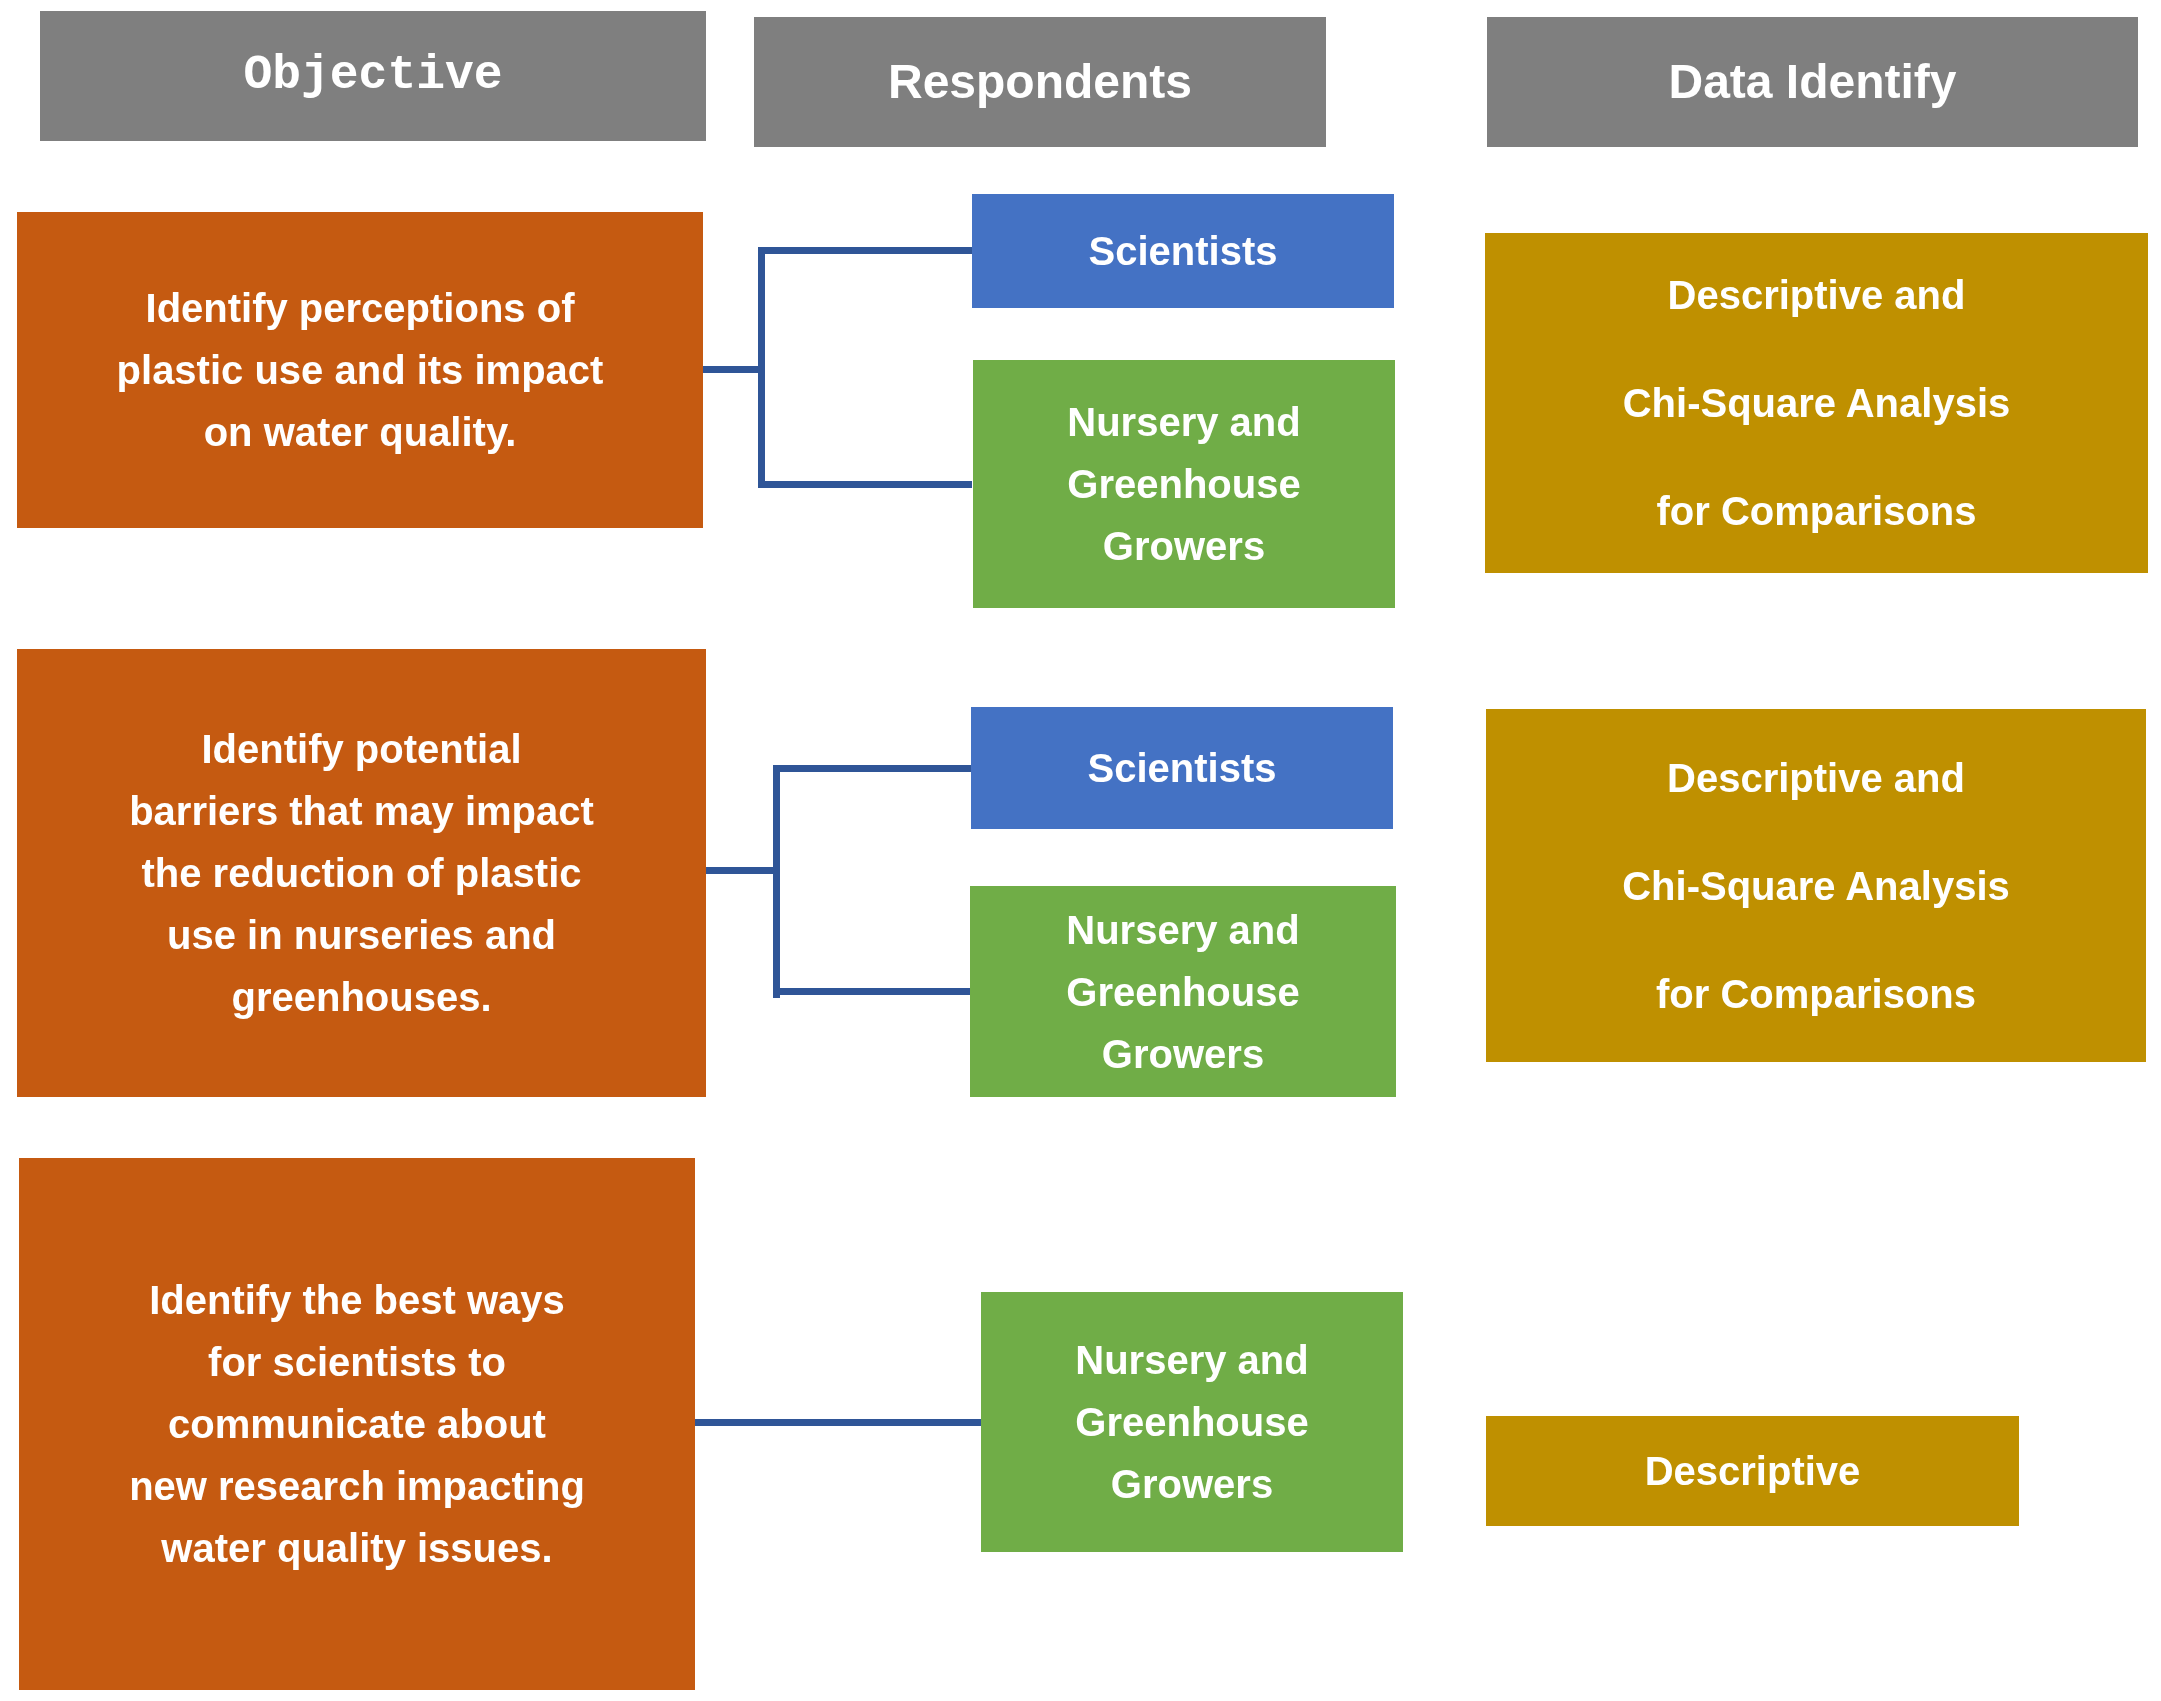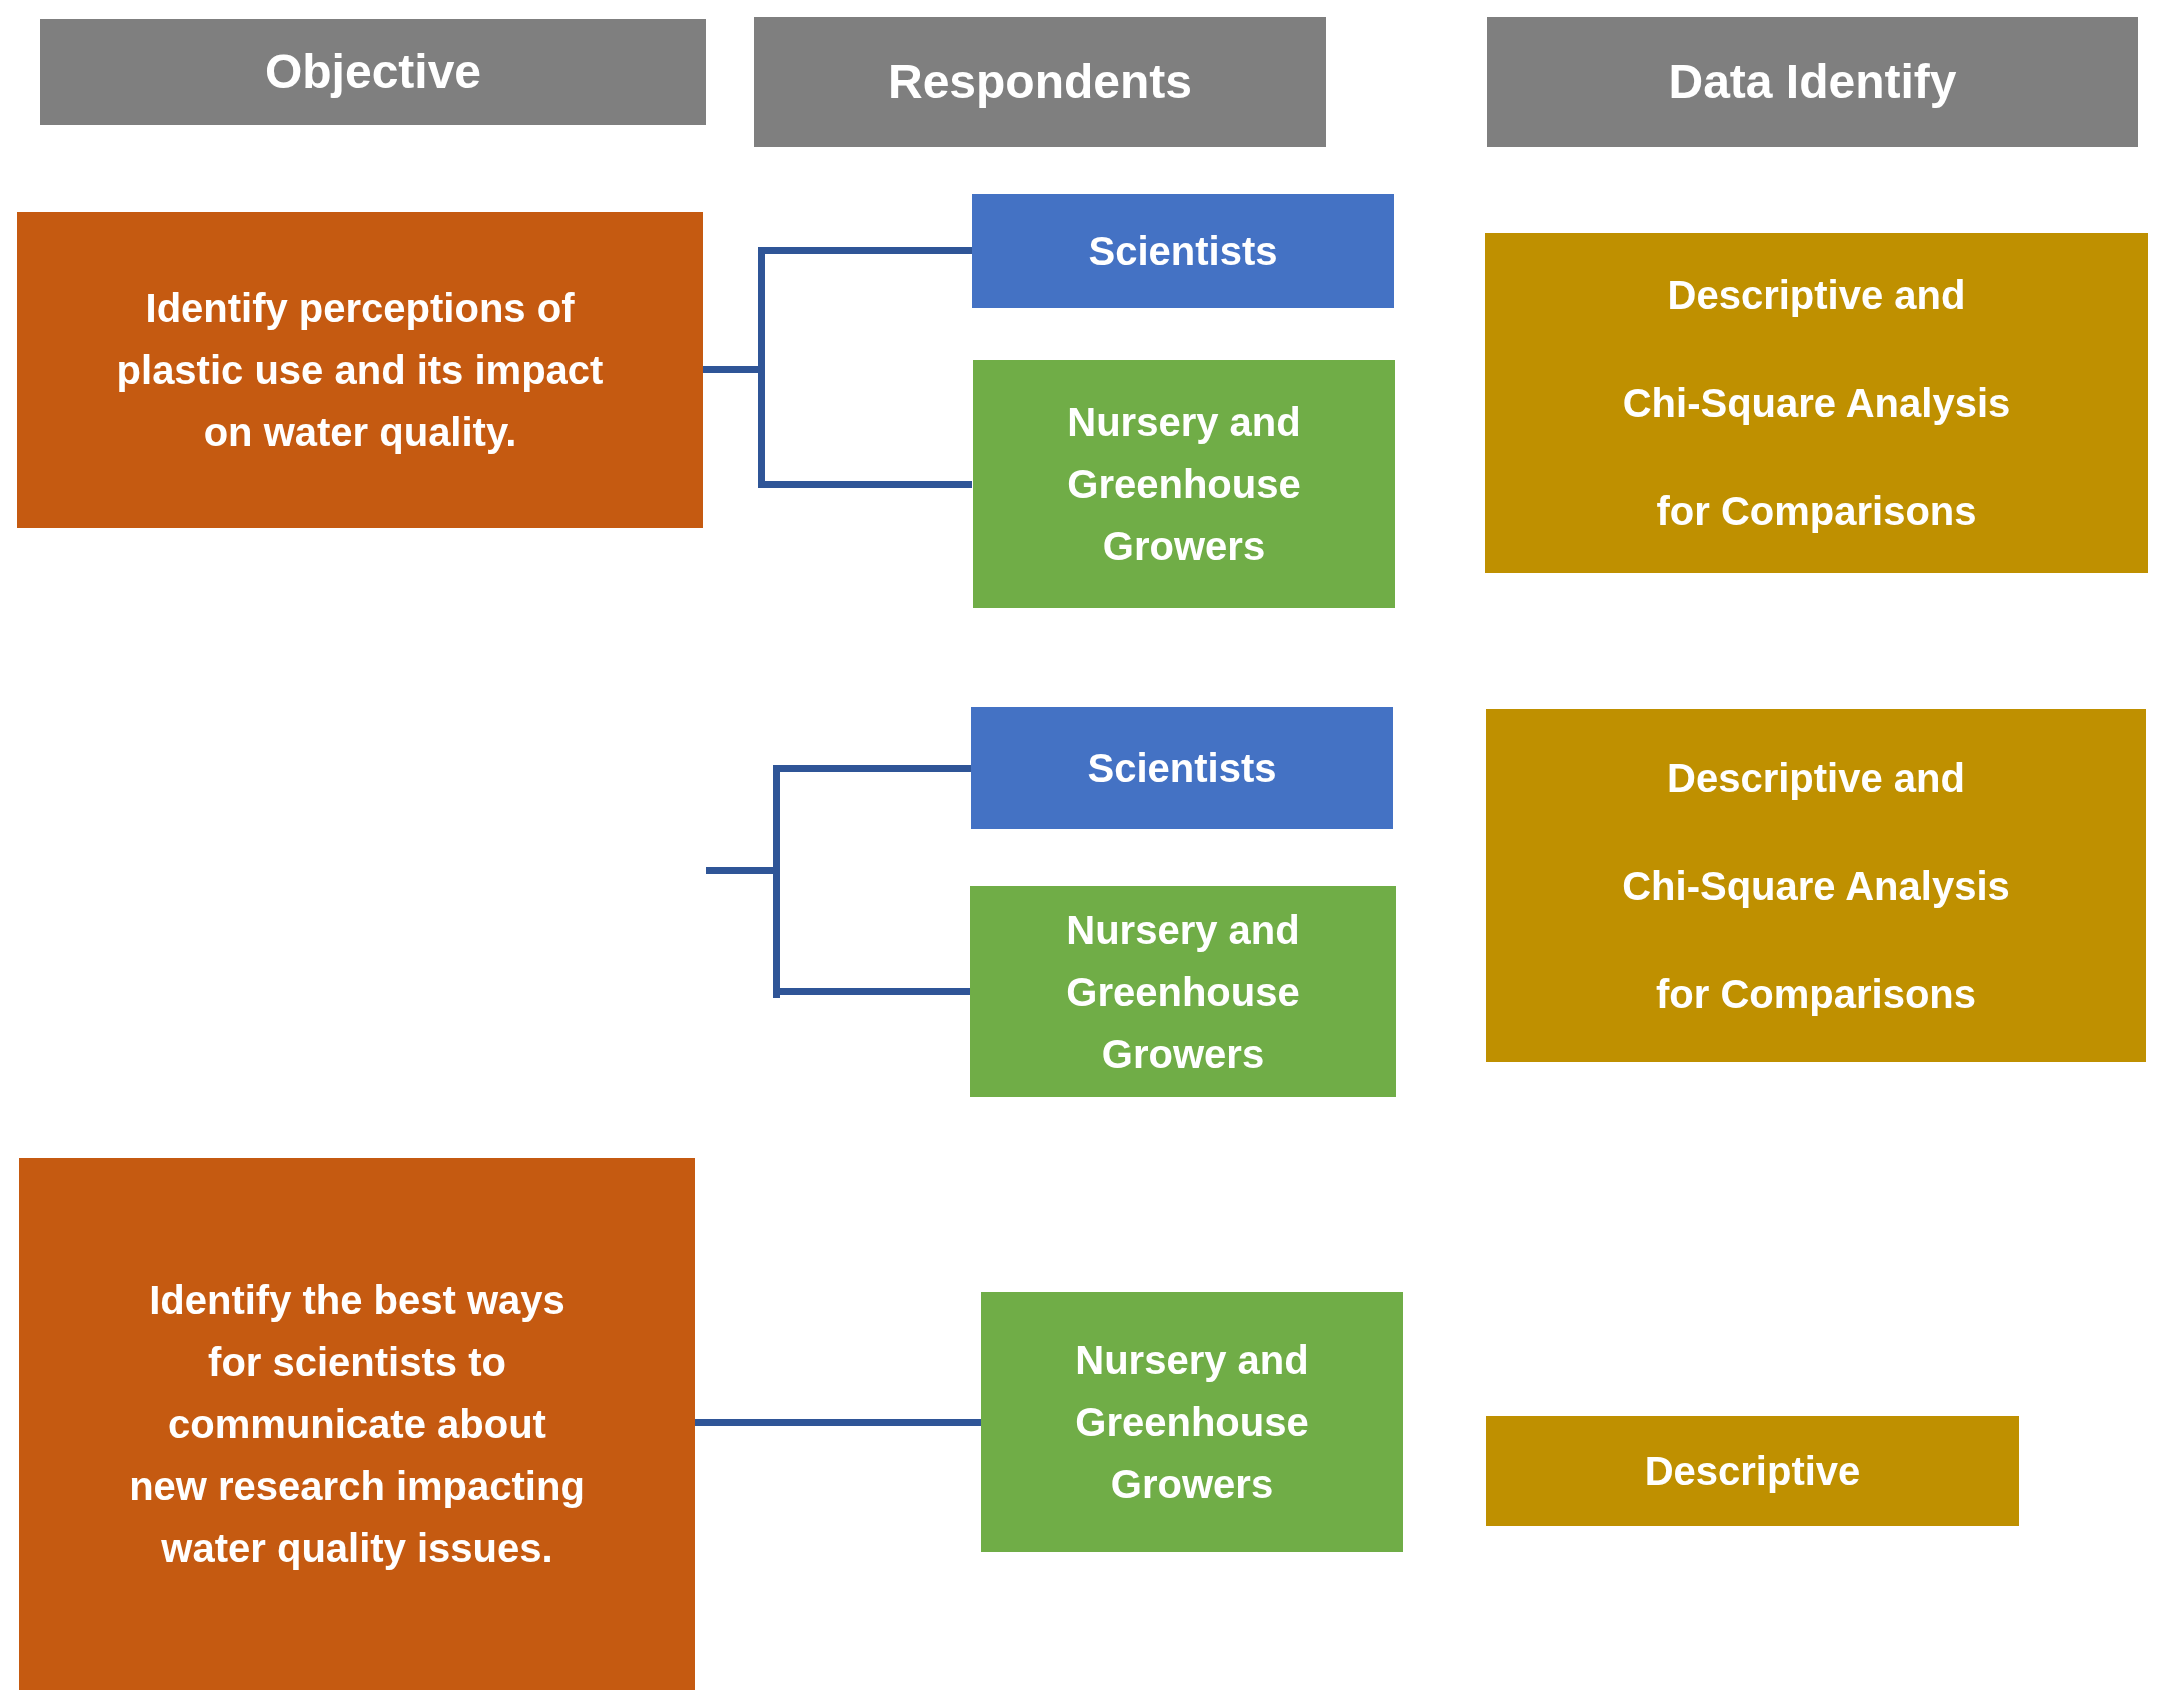--- a/index.html
+++ b/index.html
@@ -50,21 +50,21 @@
   .conn {
     position: absolute;
     background: var(--connector_blue, #2f5597);
   }
 </style>
 </head>
 <body>
 
 <div class="canvas">
 
-  <div class="box hdr" style="left:40px; top:19px; width:666px; height:106px;">
+  <div class="box hdr" style="left:40px; top:11px; width:666px; height:130px;font-family:Liberation Mono, monospace;">
     <div class="txt">Objective</div>
   </div>
   <div class="box hdr" style="left:754px; top:17px; width:572px; height:130px;">
     <div class="txt">Respondents</div>
   </div>
   <div class="box hdr" style="left:1487px; top:17px; width:651px; height:130px;">
     <div class="txt">Data Identify</div>
   </div>
 
   <div class="box orange body-text" style="left:17px; top:212px; width:686px; height:316px;">
@@ -86,20 +86,27 @@
 Greenhouse
 Growers</div>
   </div>
 
   <div class="box gold roomy" style="left:1485px; top:233px; width:663px; height:340px;">
     <div class="txt">Descriptive and
 Chi-Square Analysis
 for Comparisons</div>
   </div>
 
+  <div class="box orange body-text" style="left:17px; top:649px; width:689px; height:448px;">
+    <div class="txt">Identify potential
+barriers that may impact
+the reduction of plastic
+use in nurseries and
+greenhouses.</div>
+  </div>
 
   <div class="conn" style="left:706px; top:867px; width:74px; height:6.7px;"></div>
   <div class="conn" style="left:773px; top:765px; width:6.7px; height:233px;"></div>
   <div class="conn" style="left:773px; top:765px; width:198px; height:6.7px;"></div>
   <div class="conn" style="left:773px; top:988px; width:197px; height:6.7px;"></div>
 
   <div class="box blue body-text" style="left:971px; top:707px; width:422px; height:122px;">
     <div class="txt">Scientists</div>
   </div>
   <div class="box green body-text" style="left:970px; top:886px; width:426px; height:211px;">

